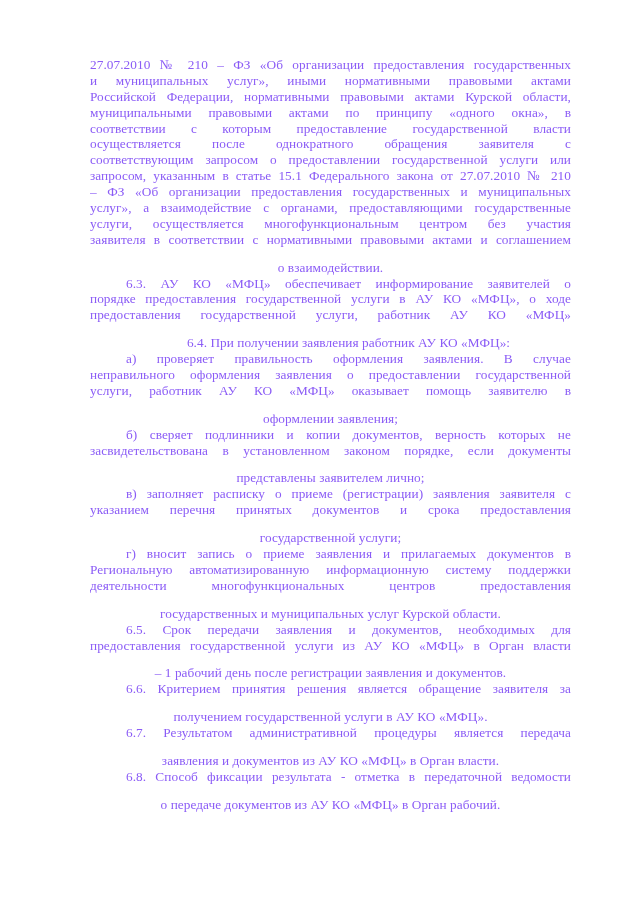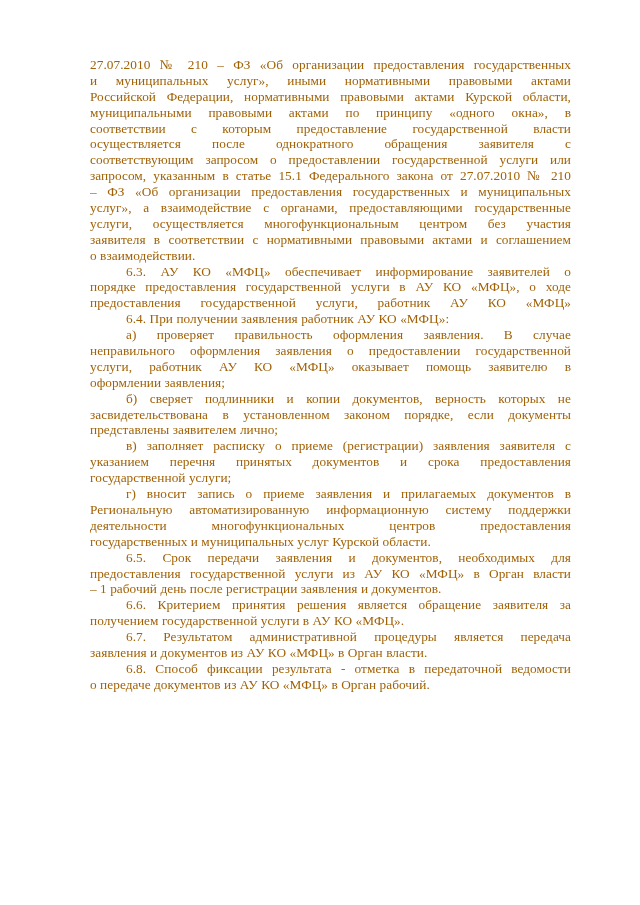--- a/index.html
+++ b/index.html
@@ -39,28 +39,29 @@
   .line.j::after {
     content: "";
     display: inline-block;
     width: 100%;
     height: 0;
   }
   .line.ind {
     text-indent: 36px;
   }
   .line.last {
-    text-align: left;
+    text-align: center;
+    margin-top: 12px;
   }
 </style>
 </head>
 <body style="background: rgb(255, 255, 255);">
 
 <div class="page">
-  <div class="text-block" id="text-block" style="color: #a16207;">
+  <div class="text-block" id="text-block" style="color: #8b5cf6;">
       <div class="line j">27.07.2010 № 210 – ФЗ «Об организации предоставления государственных</div>
       <div class="line j">и муниципальных услуг», иными нормативными правовыми актами</div>
       <div class="line j">Российской Федерации, нормативными правовыми актами Курской области,</div>
       <div class="line j">муниципальными правовыми актами по принципу «одного окна», в</div>
       <div class="line j">соответствии с которым предоставление государственной власти</div>
       <div class="line j">осуществляется после однократного обращения заявителя с</div>
       <div class="line j">соответствующим запросом о предоставлении государственной услуги или</div>
       <div class="line j">запросом, указанным в статье 15.1 Федерального закона от 27.07.2010 № 210</div>
       <div class="line j">– ФЗ «Об организации предоставления государственных и муниципальных</div>
       <div class="line j">услуг», а взаимодействие с органами, предоставляющими государственные</div>

